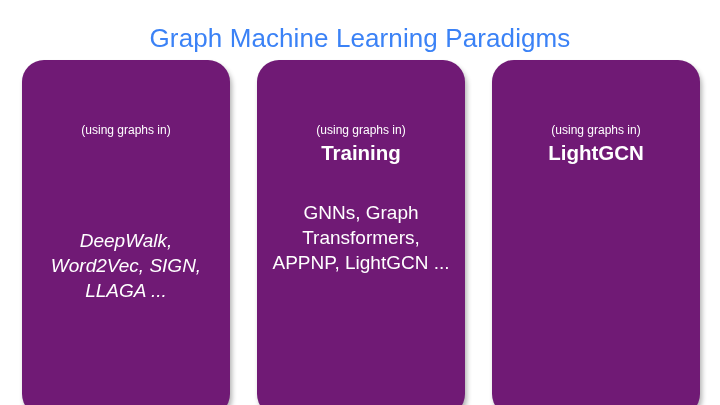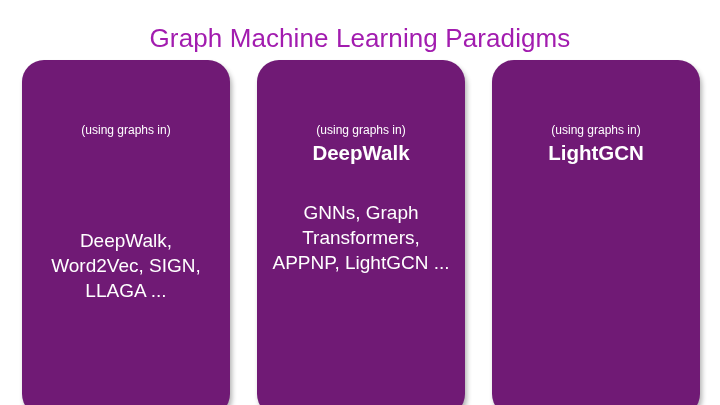--- a/index.html
+++ b/index.html
@@ -20,21 +20,21 @@
     background: #ffffff;
   }
   .slide-title {
     position: absolute;
     top: 22px;
     left: 0;
     width: 720px;
     text-align: center;
     font-size: 26px;
     font-weight: 400;
-    color: #a21caf;
+    color: #3b82f6;
     letter-spacing: 0.1px;
     line-height: 32px;
     white-space: nowrap;
   }
   .cards {
     position: absolute;
     top: 60px;
     left: 22px;
     width: 678px;
     height: 318px;
@@ -77,21 +77,21 @@
   .card-body {
     position: absolute;
     left: 14px;
     right: 14px;
     text-align: center;
     font-size: 19px;
     font-weight: 400;
     color: #ffffff;
     line-height: 25px;
   }
-  .card-1 .card-body { top: 168px; }
+  .card-1 .card-body { top: 168px; font-style: italic; }
   .card-2 .card-body { top: 140px; }
   .card-3 .card-body { top: 193px; }
 </style>
 </head>
 <body>
 
 <div class="slide">
 
   <div class="slide-title">Graph Machine Learning Paradigms</div>
 
@@ -100,21 +100,21 @@
     <div class="card card-1">
       <div class="card-head">
         <span class="card-eyebrow">(using graphs in)</span>
       </div>
       <div class="card-body">DeepWalk, Word2Vec, SIGN, LLAGA ...</div>
     </div>
 
     <div class="card card-2">
       <div class="card-head">
         <span class="card-eyebrow">(using graphs in)</span>
-        <span class="card-title">DeepWalk</span>
+        <span class="card-title">Training</span>
       </div>
       <div class="card-body">GNNs, Graph Transformers, APPNP, LightGCN ...</div>
     </div>
 
     <div class="card card-3">
       <div class="card-head">
         <span class="card-eyebrow">(using graphs in)</span>
         <span class="card-title">LightGCN</span>
       </div>
     </div>

